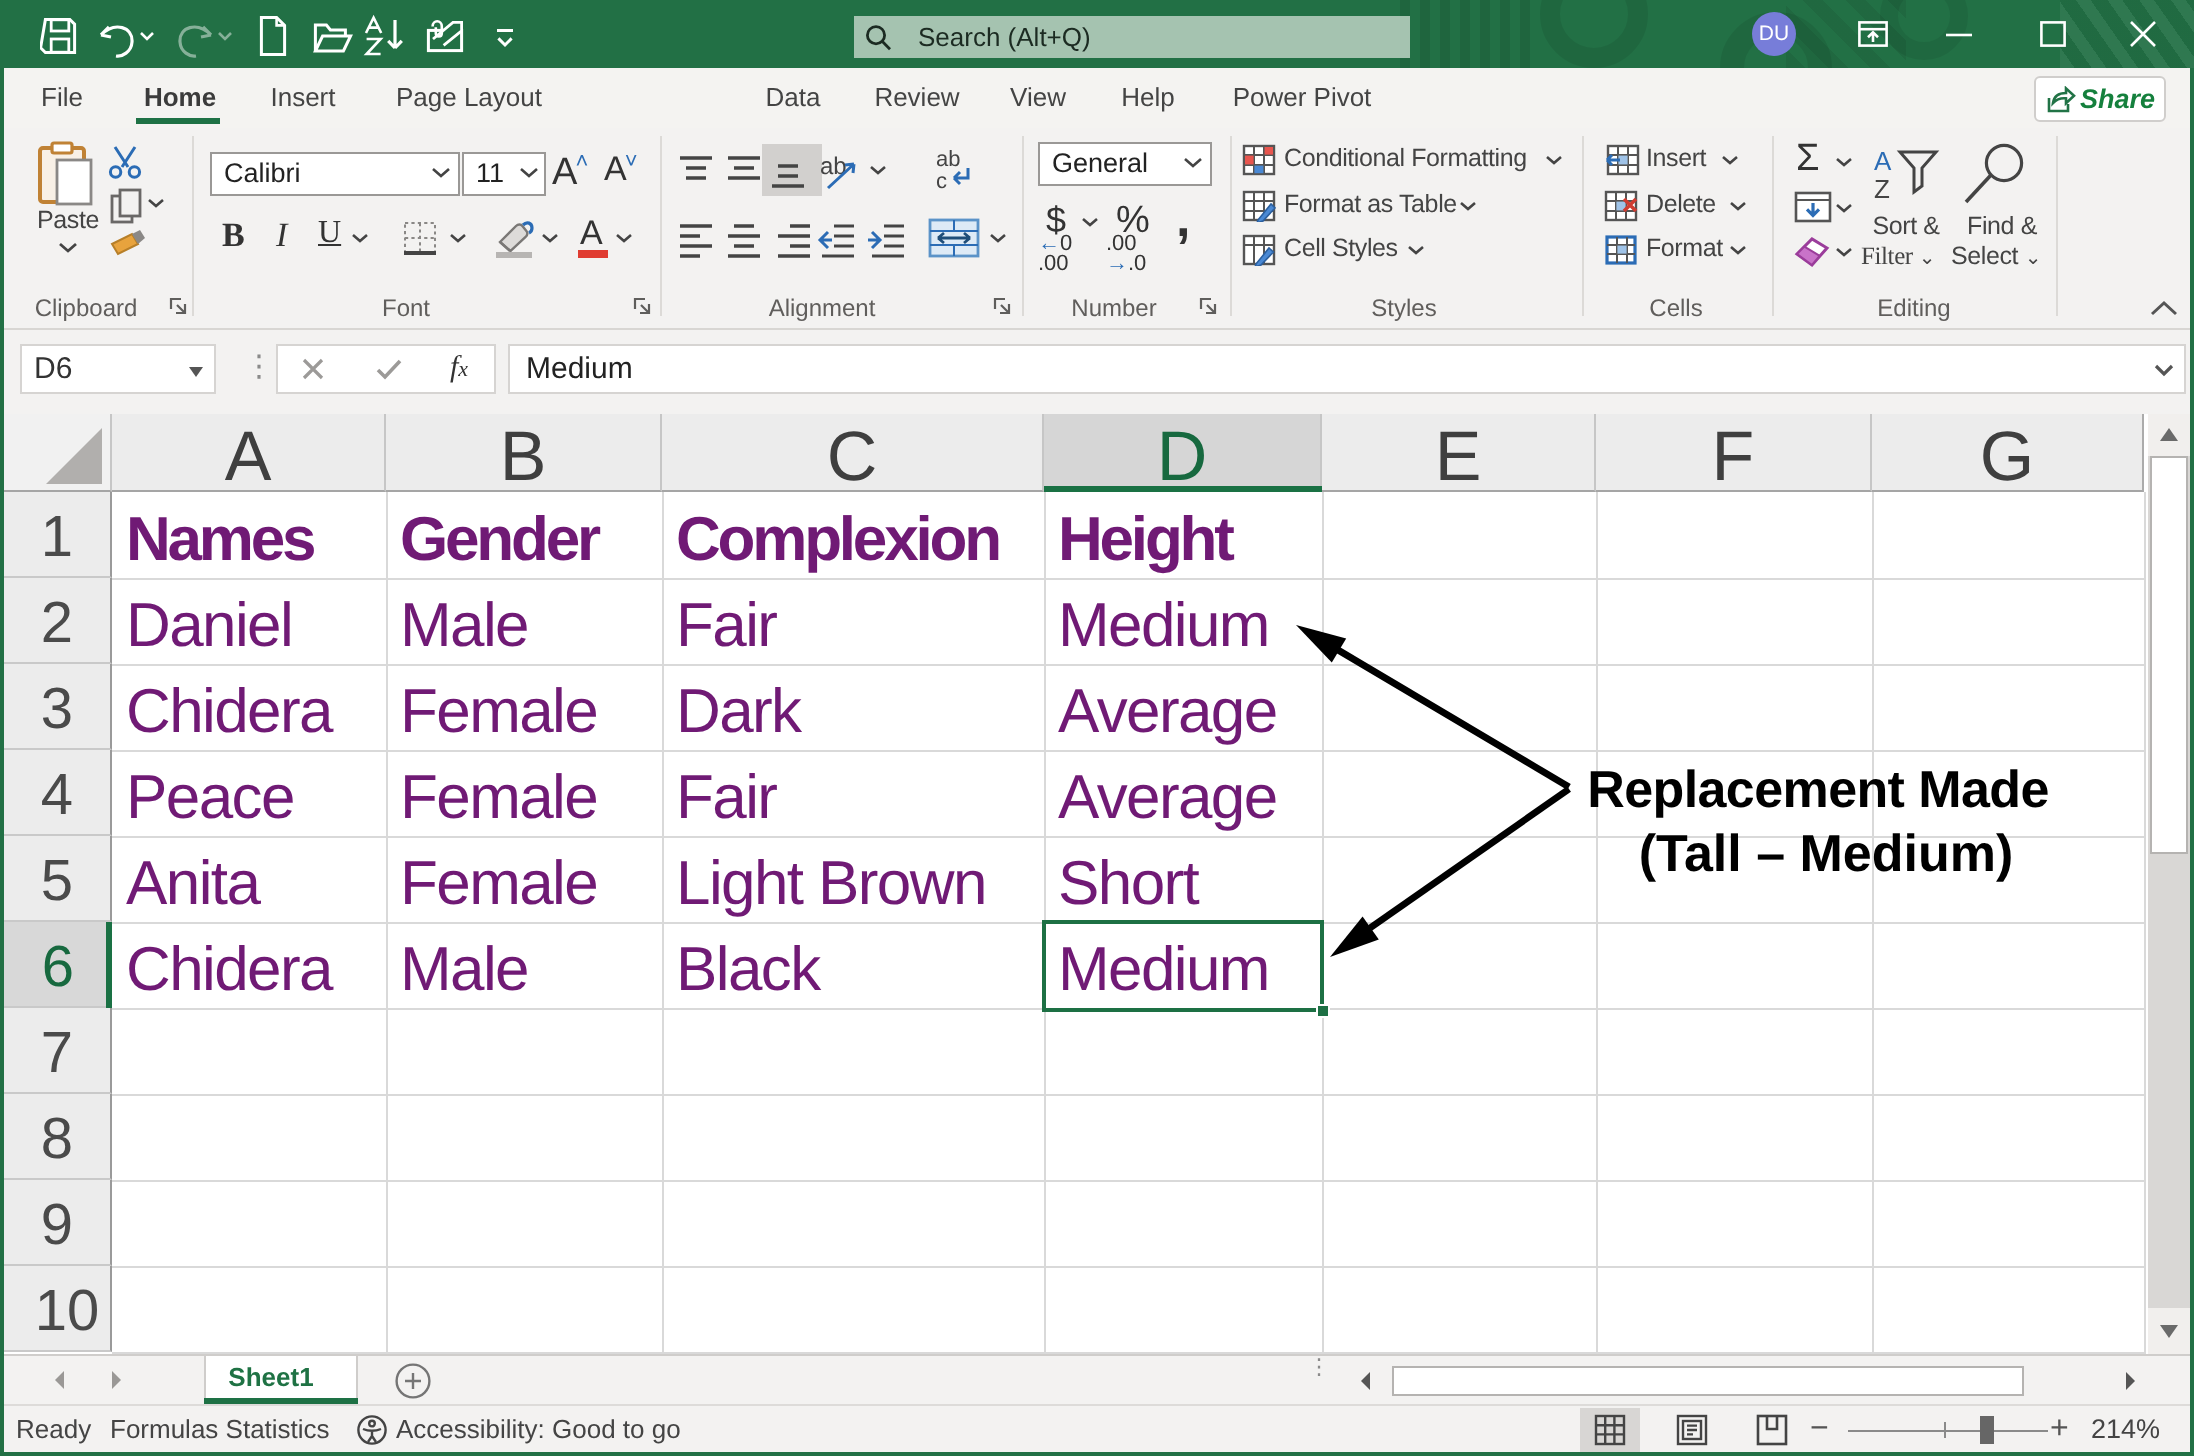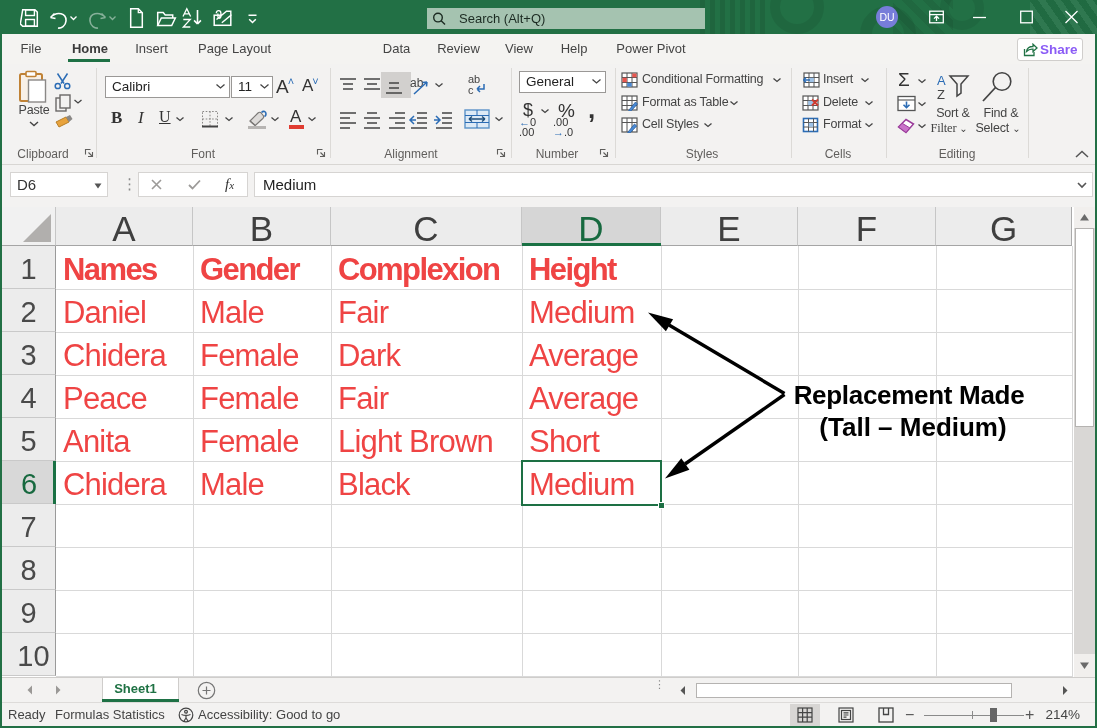--- a/index.html
+++ b/index.html
@@ -23,21 +23,21 @@
 .rtext { font-size:12.5px; color:#444; letter-spacing:-0.2px; }
 
 
 #fbar { position:absolute; left:2px; top:165px; width:1093px; height:42px; background:#f3f2f1; }
 .fbox { position:absolute; top:7px; height:25px; background:#fff; border:1px solid #d6d4d2; }
 
 
 #grid { position:absolute; left:2px; top:207px; width:1093px; height:470px; background:#fff; overflow:hidden; }
 .colhdr { position:absolute; top:0; height:39px; background:#ececec; border-right:1px solid #c6c6c6; border-bottom:1px solid #a5a5a5; color:#3f3f3f; font-size:35px; text-align:center; line-height:44px; }
 .rowhdr { position:absolute; left:0; width:54px; height:43px; background:#ececec; border-right:1px solid #9a9a9a; border-bottom:1px solid #c9c9c9; color:#4a4a4a; font-size:29px; text-align:center; line-height:47px; }
-.cell { position:absolute; height:43px; font-size:31px; color:#ef4444; line-height:47px; white-space:nowrap; letter-spacing:-0.8px; }
+.cell { position:absolute; height:43px; font-size:31px; color:#701a75; line-height:47px; white-space:nowrap; letter-spacing:-0.8px; }
 .cell.b { font-weight:bold; letter-spacing:-1.6px; }
 
 
 #sheetbar { position:absolute; left:2px; top:677px; width:1093px; height:25px; background:#f3f2f1; border-top:1px solid #cfcdcb; }
 
 
 #statusbar { position:absolute; left:2px; top:702px; width:1093px; height:24px; background:#f3f2f1; border-top:1px solid #dddbd9; font-size:13px; color:#444; }
 
 
 #bleft  { position:absolute; left:0; top:34px; width:2px; height:694px; background:#227045; }
@@ -123,21 +123,21 @@
     <div class="tab" style="left:373px;width:43px;">Data</div>
     <div class="tab" style="left:430px;width:53px;">Review</div>
     <div class="tab" style="left:497px;width:40px;">View</div>
     <div class="tab" style="left:552px;width:40px;">Help</div>
     <div class="tab" style="left:607px;width:84px;">Power Pivot</div>
     <div class="abs" style="left:1015px;top:4px;width:66px;height:23px;background:#fff;border:1px solid #d0cecc;border-radius:3px;"></div>
     <svg class="abs" style="left:1021px;top:9px;" width="15" height="14" viewBox="0 0 15 14" fill="none" stroke="#217346" stroke-width="1.3">
         <path d="M1.5 6 v6.5 h9.5 V9"></path>
         <path d="M3.5 8.5 c0.5-3.5 3-5 6.5-5 l0-2.3 L14 4.9 l-4 3.7 l0-2.4 c-2.8-0.3-4.8 0.6-6.5 2.3 z"></path>
       </svg>
-    <div class="abs" style="left:1038px;top:4px;width:44px;height:23px;line-height:23px;color:#8b5cf6;font-weight:bold;font-size:13.5px;">Share</div>
+    <div class="abs" style="left:1038px;top:4px;width:44px;height:23px;line-height:23px;color:#15803d;font-weight:bold;font-size:13.5px;font-style:italic;">Share</div>
   </div>
   <div id="ribbon">
 
     <svg class="abs" style="left:15px;top:6px;" width="70" height="70" viewBox="0 0 70 70" fill="none">
       <rect x="3" y="4" width="22" height="27" rx="1.5" stroke="#c08235" stroke-width="2" fill="#f8f0e6"></rect>
       <rect x="9" y="1.5" width="10" height="5" rx="1" stroke="#c08235" stroke-width="1.6" fill="#fff"></rect>
       <rect x="11.5" y="10" width="17" height="22" fill="#fff" stroke="#8a8886" stroke-width="1.4"></rect>
     </svg>
     <div class="abs rtext" style="left:8px;top:39px;width:48px;text-align:center;">Paste</div>
     <svg class="abs" style="left:26px;top:56px;" width="12" height="8" viewBox="0 0 12 8" fill="none" stroke="#444" stroke-width="1.4">

